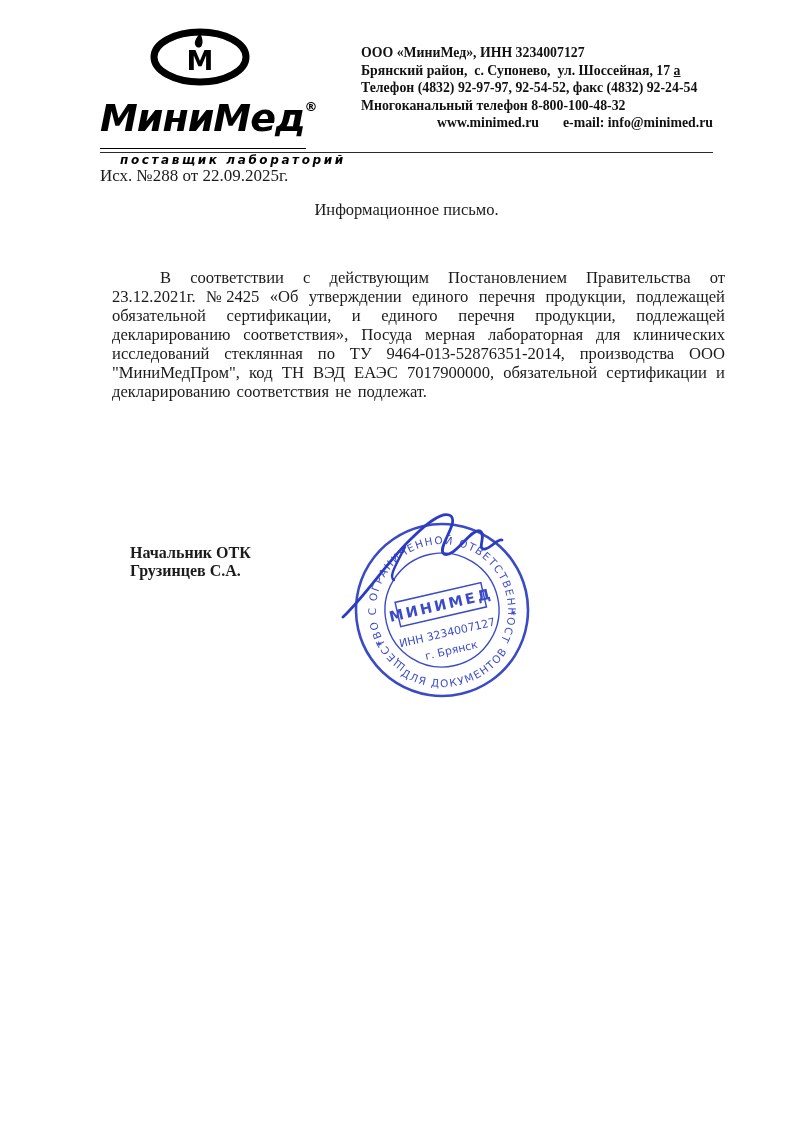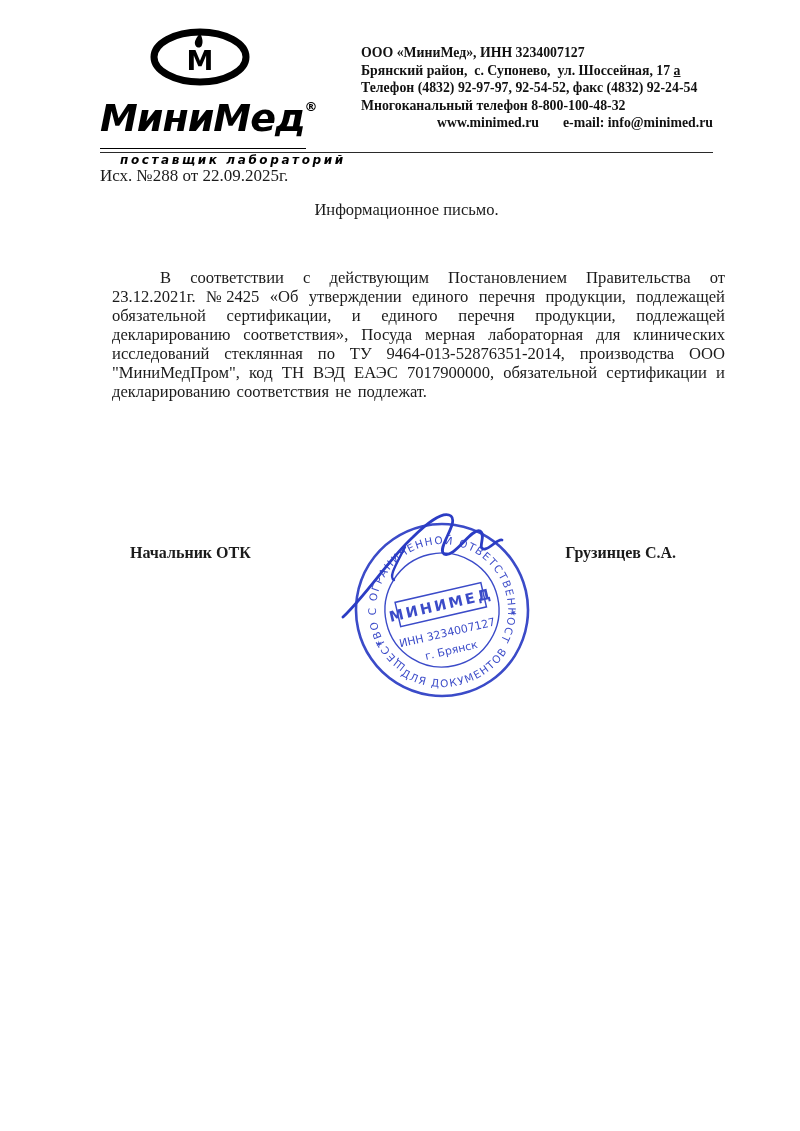--- a/index.html
+++ b/index.html
@@ -102,20 +102,21 @@
   
   .sig-row {
     position: absolute;
     top: 544px; left: 100px;
     width: 613px;
     display: flex;
     justify-content: space-between;
     padding: 0 37px 0 30px;
     font-weight: bold;
     font-size: 16px;
+    flex-direction: column;
   }
 
   .stamp-wrap {
     position: absolute;
     left: 322px; top: 500px;
     width: 240px; height: 220px;
     transform: rotate(-13deg);
     opacity: 0.92;
     z-index: 5;
   }

